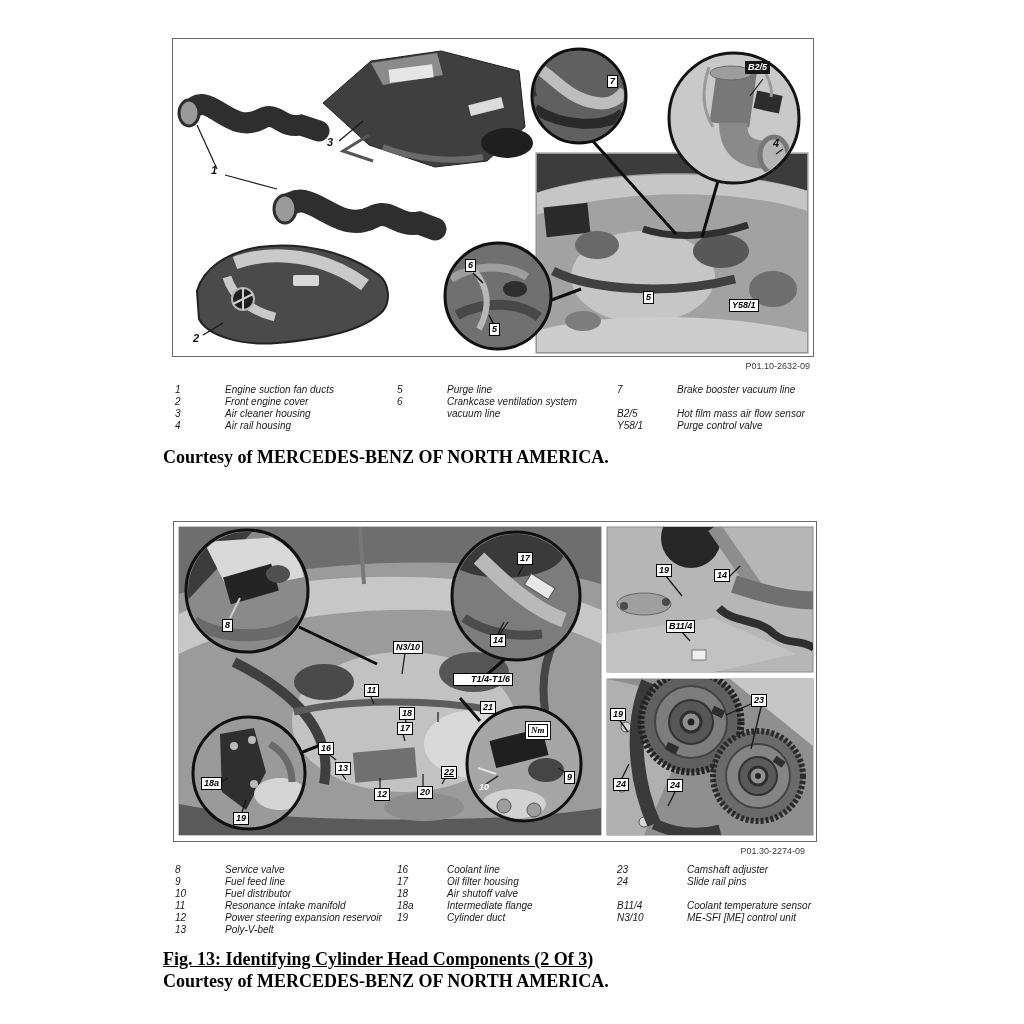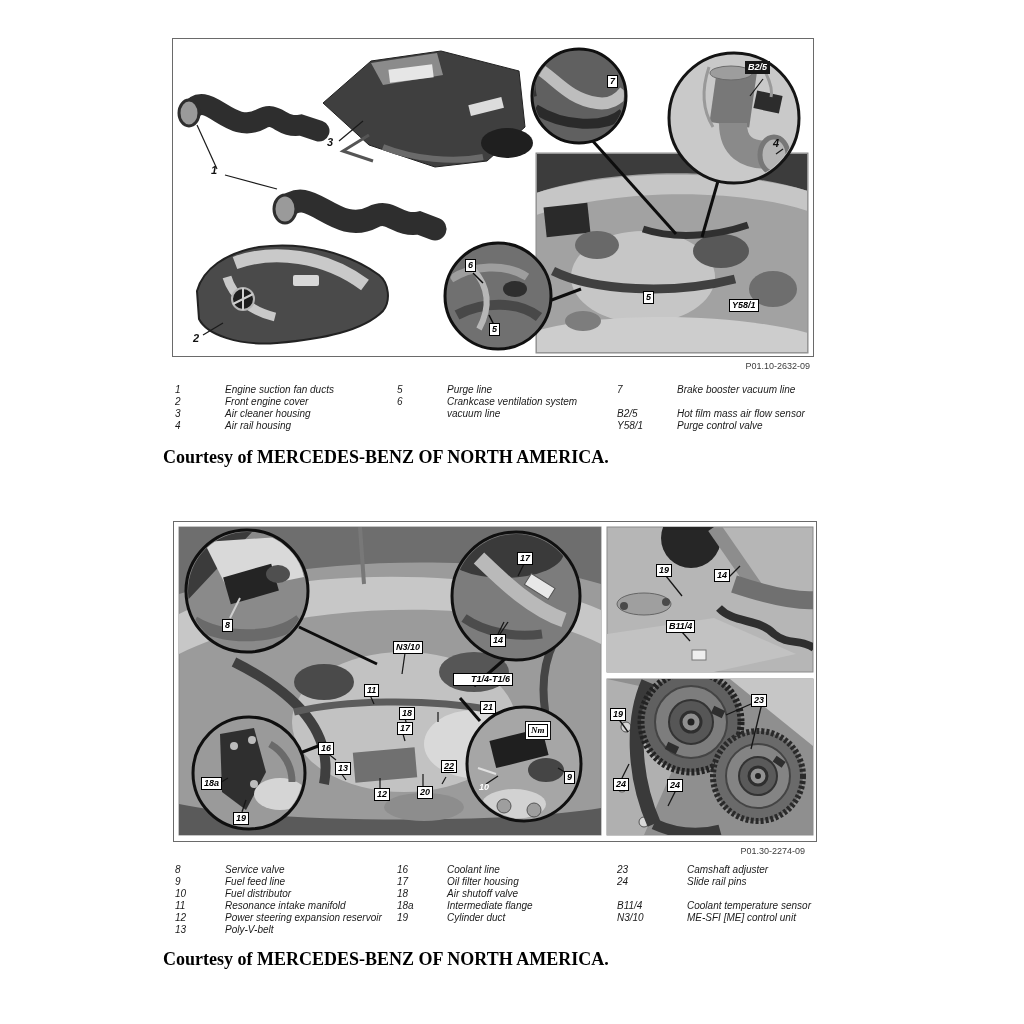--- a/index.html
+++ b/index.html
@@ -383,21 +383,21 @@
     <span class="chip" style="left:219px;top:119px;">N3/10</span>
     <span class="chip" style="left:343px;top:30px;">17</span>
     <span class="chip" style="left:316px;top:112px;">14</span>
     <span class="chip" style="left:279px;top:151px;padding-left:17px;">T1/4-T1/6</span>
     <span class="chip" style="left:190px;top:162px;">11</span>
     <span class="chip" style="left:258px;top:179px;margin-left:48px;">21</span>
     <span class="chip" style="left:225px;top:185px;">18</span>
     <span class="chip" style="left:223px;top:200px;">17</span>
     <span class="chip" style="left:144px;top:220px;">16</span>
     <span class="chip" style="left:161px;top:240px;">13</span>
-    <span class="chip" style="left:267px;top:238px;text-decoration:underline;">22</span>
+    <span class="chip" style="left:267px;top:244px;text-decoration:underline;">22</span>
     <span class="chip" style="left:200px;top:266px;">12</span>
     <span class="chip" style="left:243px;top:264px;">20</span>
     <span class="chip" style="left:27px;top:255px;">18a</span>
     <span class="chip" style="left:59px;top:290px;">19</span>
     <span class="chip dbl" style="left:354px;top:202px;font-family:Liberation Serif, serif;">Nm</span>
     <span class="chip" style="left:390px;top:249px;">9</span>
     <span class="chip bare" style="left:303px;top:260px;">10</span>
     <span class="chip" style="left:482px;top:42px;">19</span>
     <span class="chip" style="left:540px;top:47px;">14</span>
     <span class="chip" style="left:492px;top:98px;">B11/4</span>
@@ -470,16 +470,17 @@
         <span class="lnum xwide">B11/4</span>
         <span class="ltxt">Coolant temperature sensor</span>
       </div>
     <div class="lrow">
         <span class="lnum xwide">N3/10</span>
         <span class="ltxt">ME-SFI [ME] control unit</span>
       </div>
   </div>
 
   <div class="caption" style="left:163px;top:948px;">
+    <div class="u">Fig. 13: Identifying Cylinder Head Components (2 Of 3)</div>
     <div>Courtesy of MERCEDES-BENZ OF NORTH AMERICA.</div>
   </div>
 
 </div>
 
 </body></html>

